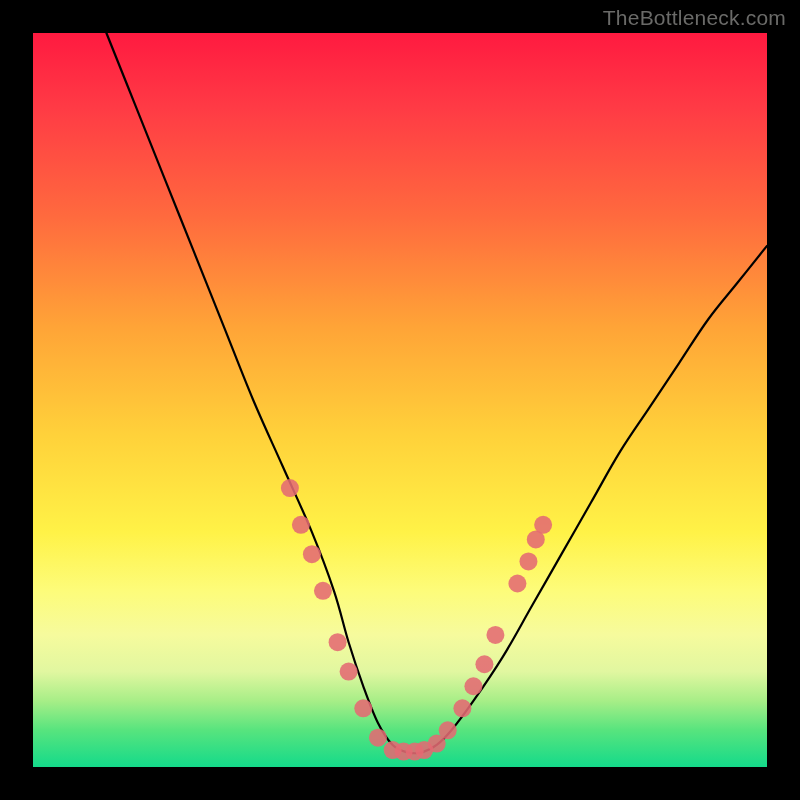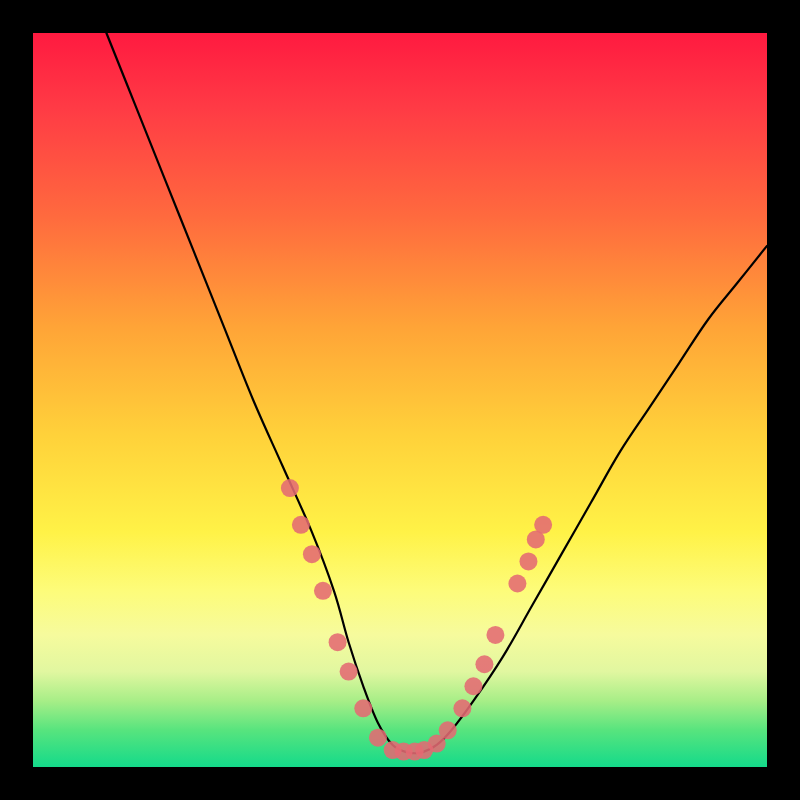--- a/index.html
+++ b/index.html
@@ -87,13 +87,14 @@
         <circle cx="440.4" cy="653.26" r="9" fill="#e46a73" fill-opacity="0.88"></circle>
         <circle cx="451.40999999999997" cy="631.24" r="9" fill="#e46a73" fill-opacity="0.88"></circle>
         <circle cx="462.42" cy="601.88" r="9" fill="#e46a73" fill-opacity="0.88"></circle>
         <circle cx="484.44" cy="550.5" r="9" fill="#e46a73" fill-opacity="0.88"></circle>
         <circle cx="495.45000000000005" cy="528.48" r="9" fill="#e46a73" fill-opacity="0.88"></circle>
         <circle cx="502.79" cy="506.46000000000004" r="9" fill="#e46a73" fill-opacity="0.88"></circle>
         <circle cx="510.12999999999994" cy="491.78" r="9" fill="#e46a73" fill-opacity="0.88"></circle>
       </g>
   </svg>
 
+  <div class="watermark">TheBottleneck.com</div>
 </div>
 
 </body></html>

